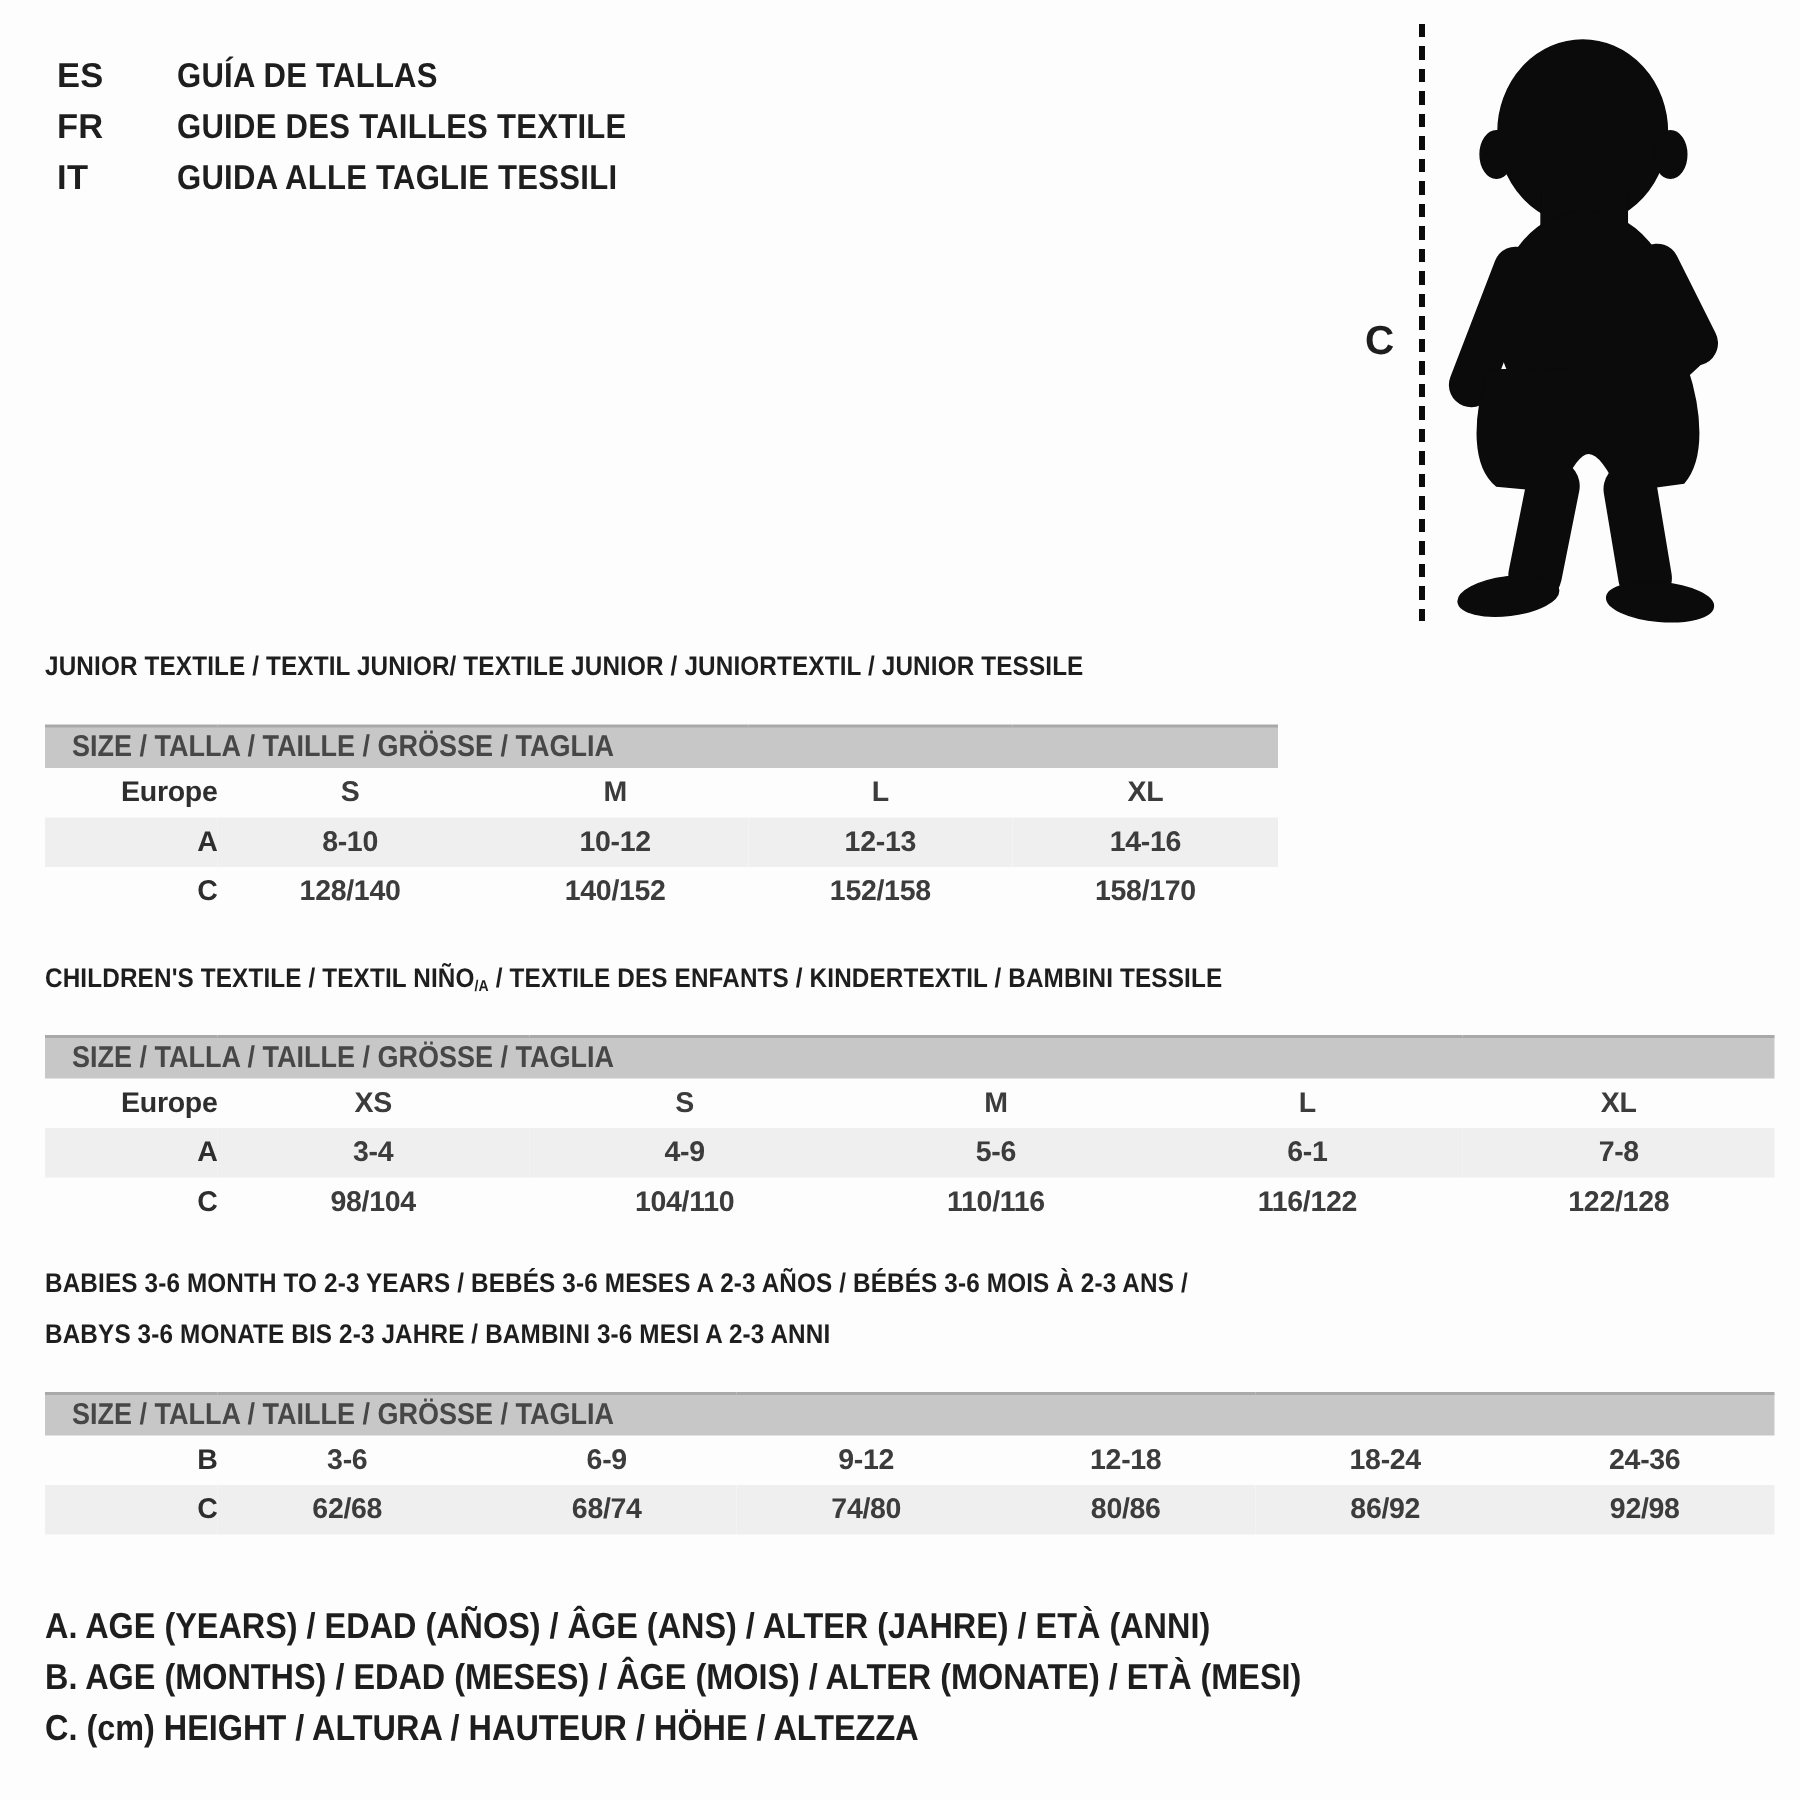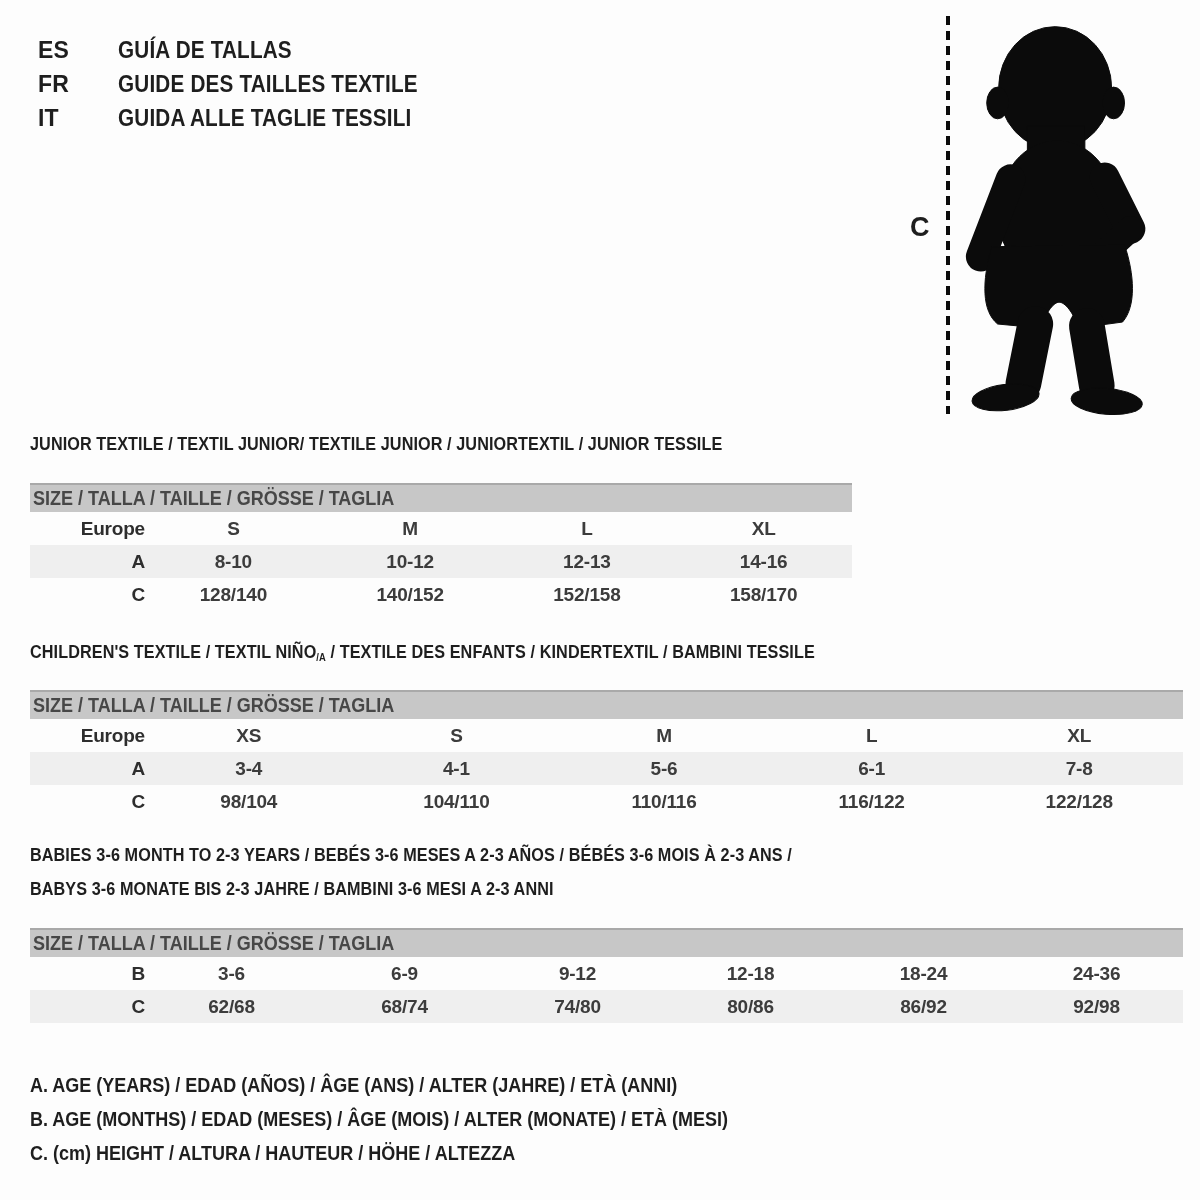--- a/index.html
+++ b/index.html
@@ -86,21 +86,21 @@
     table-layout: fixed;
     font-size: 19px;
     font-weight: 700;
     color: var(--table-text);
   }
   table.size-table th {
     height: 28px;
     background: var(--header-bar);
     border-top: 2px solid var(--header-bar-edge);
     text-align: left;
-    padding-left: 3px;
+    padding-left: 18px;
     font-size: 20px;
     font-weight: 700;
     color: var(--header-text);
   }
   table.size-table td {
     height: 33px;
     text-align: center;
     vertical-align: middle;
     letter-spacing: -0.2px;
   }
@@ -112,21 +112,21 @@
   table.size-table tr.shade { background: var(--stripe); }
   .t1 { width: 822px; top: 483px; }
   .t2 { width: 1153px; top: 690px; }
   .t3 { width: 1153px; top: 928px; }
   col.label-col { width: 115px; }
   
   .footnotes {
     position: absolute;
     left: 30px;
     top: 1068px;
-    font-size: 20px;
+    font-size: 24px;
     font-weight: 700;
     line-height: 34px;
   }
 </style>
 </head>
 <body>
 
 <div class="page">
 
   <div class="lang-list">
@@ -224,21 +224,21 @@
         <td class="lbl">Europe</td>
         <td>XS</td>
         <td>S</td>
         <td>M</td>
         <td>L</td>
         <td>XL</td>
       </tr>
       <tr class="shade">
         <td class="lbl">A</td>
         <td>3-4</td>
-        <td>4-1</td>
+        <td>4-9</td>
         <td>5-6</td>
         <td>6-1</td>
         <td>7-8</td>
       </tr>
       <tr>
         <td class="lbl">C</td>
         <td>98/104</td>
         <td>104/110</td>
         <td>110/116</td>
         <td>116/122</td>

